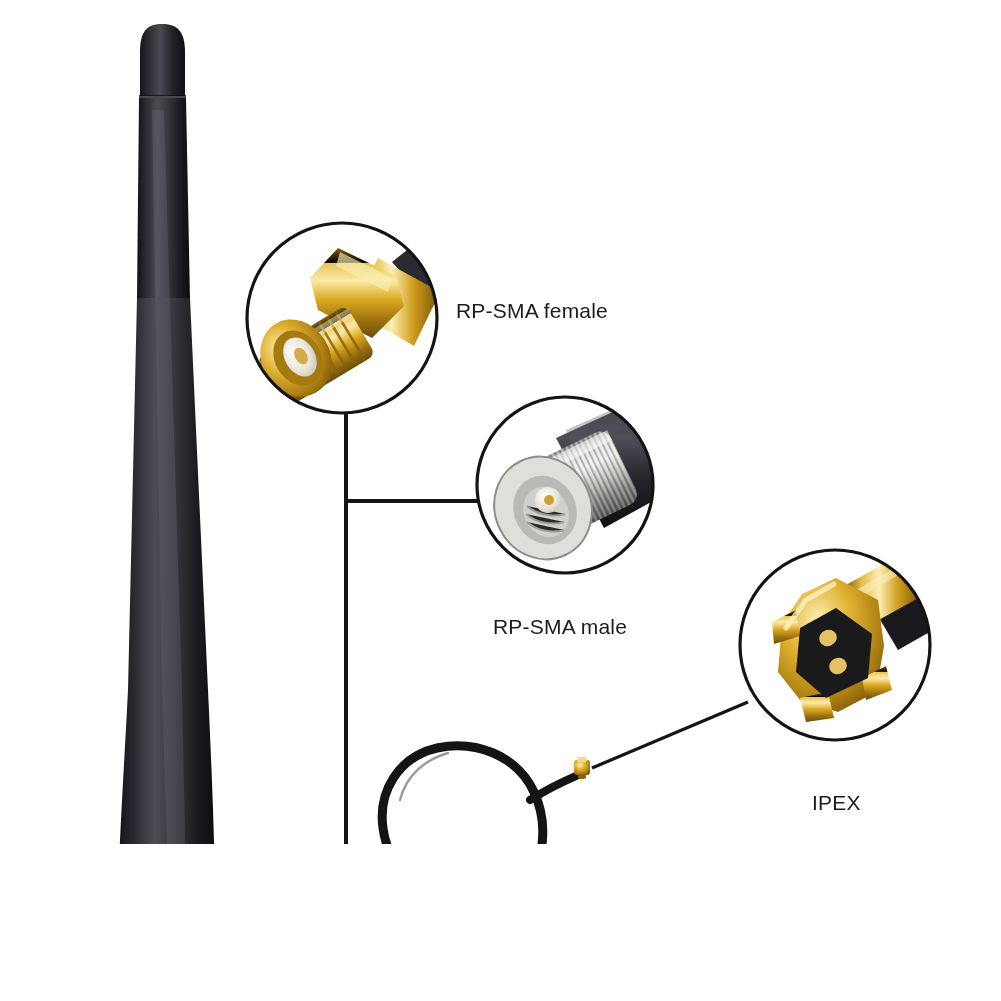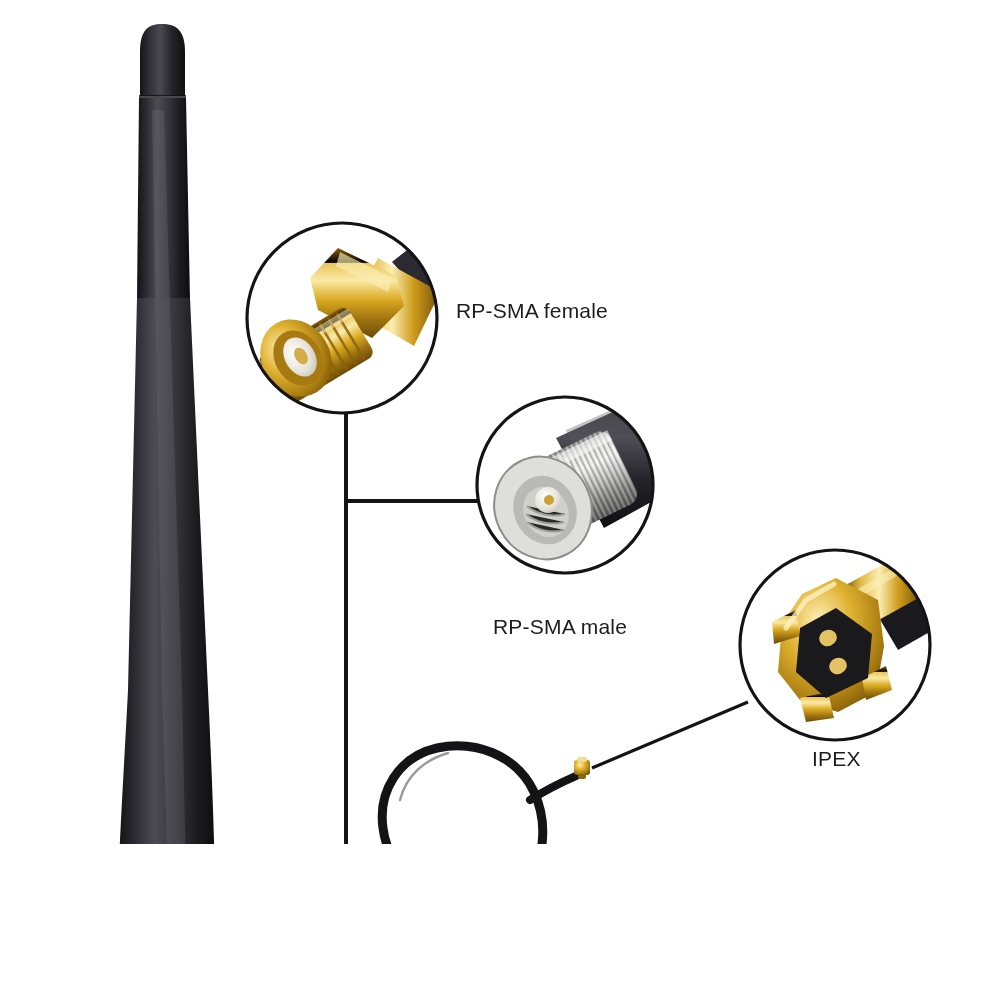--- a/index.html
+++ b/index.html
@@ -29,21 +29,21 @@
     color: #1c1c1c;
     font-family: "Liberation Sans", sans-serif;
     font-size: 21px;
     letter-spacing: 0.2px;
     white-space: nowrap;
     line-height: 1;
     -webkit-font-smoothing: antialiased;
   }
   #label-rpsma-female { left: 456px; top: 300px; }
   #label-rpsma-male   { left: 493px; top: 616px; }
-  #label-ipex         { left: 812px; top: 748px; }
+  #label-ipex         { left: 812px; top: 792px; }
 </style>
 </head>
 <body>
 
 <div id="stage">
 
   <svg id="scene" viewBox="0 0 1001 1001">
     <defs>
 
       <linearGradient id="gRod" x1="0" y1="0" x2="1" y2="0">

